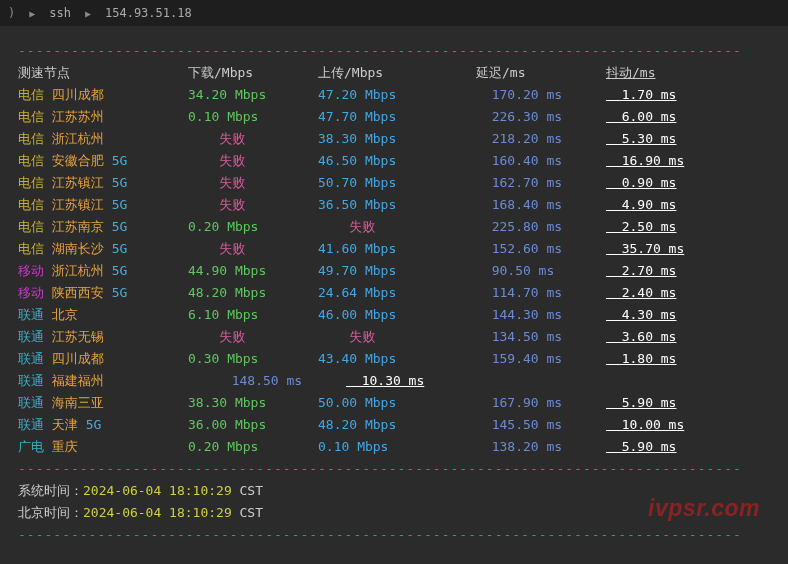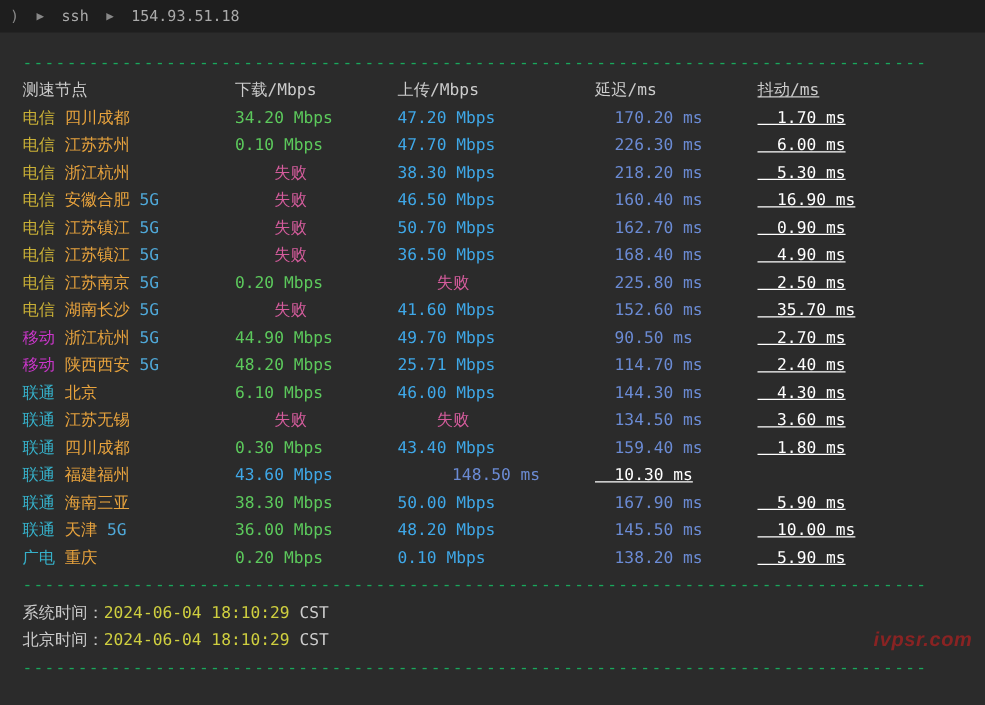--- a/index.html
+++ b/index.html
@@ -52,25 +52,25 @@
 .g5 { color: #4fa8d8; }
 .down { color: #5cc95c; }
 .up { color: #3fa8e8; }
 .lat { color: #6b8bd4; }
 .jit { color: #ffffff; }
 .fail { color: #d45c9c; }
 .timeinfo { color: #ccc; }
 .timeval { color: #cfcf3f; }
 .watermark {
   position: absolute;
-  right: 10px;
+  right: 28px;
   bottom: 42px;
   color: rgba(200, 30, 30, 0.6);
   font-family: Arial, sans-serif;
-  font-size: 16px;
+  font-size: 23px;
   font-style: italic;
   font-weight: bold;
   letter-spacing: 0.5px;
 }
 </style>
 </head>
 <body>
 
 <div class="titlebar">
   <span class="paren">)</span>
@@ -94,25 +94,25 @@
   <div id="rows-container">
       <div class="data-row"><span class="col-node"><span class="isp-ct">电信</span><span class="loc"> 四川成都</span></span><span class="col-down down">34.20 Mbps</span><span class="col-up up">47.20 Mbps</span><span class="col-lat lat">  170.20 ms</span><span class="col-jit jit">  1.70 ms</span></div>
       <div class="data-row"><span class="col-node"><span class="isp-ct">电信</span><span class="loc"> 江苏苏州</span></span><span class="col-down down">0.10 Mbps</span><span class="col-up up">47.70 Mbps</span><span class="col-lat lat">  226.30 ms</span><span class="col-jit jit">  6.00 ms</span></div>
       <div class="data-row"><span class="col-node"><span class="isp-ct">电信</span><span class="loc"> 浙江杭州</span></span><span class="col-down fail">    失败</span><span class="col-up up">38.30 Mbps</span><span class="col-lat lat">  218.20 ms</span><span class="col-jit jit">  5.30 ms</span></div>
       <div class="data-row"><span class="col-node"><span class="isp-ct">电信</span><span class="loc"> 安徽合肥</span><span class="g5"> 5G</span></span><span class="col-down fail">    失败</span><span class="col-up up">46.50 Mbps</span><span class="col-lat lat">  160.40 ms</span><span class="col-jit jit">  16.90 ms</span></div>
       <div class="data-row"><span class="col-node"><span class="isp-ct">电信</span><span class="loc"> 江苏镇江</span><span class="g5"> 5G</span></span><span class="col-down fail">    失败</span><span class="col-up up">50.70 Mbps</span><span class="col-lat lat">  162.70 ms</span><span class="col-jit jit">  0.90 ms</span></div>
       <div class="data-row"><span class="col-node"><span class="isp-ct">电信</span><span class="loc"> 江苏镇江</span><span class="g5"> 5G</span></span><span class="col-down fail">    失败</span><span class="col-up up">36.50 Mbps</span><span class="col-lat lat">  168.40 ms</span><span class="col-jit jit">  4.90 ms</span></div>
       <div class="data-row"><span class="col-node"><span class="isp-ct">电信</span><span class="loc"> 江苏南京</span><span class="g5"> 5G</span></span><span class="col-down down">0.20 Mbps</span><span class="col-up fail">    失败</span><span class="col-lat lat">  225.80 ms</span><span class="col-jit jit">  2.50 ms</span></div>
       <div class="data-row"><span class="col-node"><span class="isp-ct">电信</span><span class="loc"> 湖南长沙</span><span class="g5"> 5G</span></span><span class="col-down fail">    失败</span><span class="col-up up">41.60 Mbps</span><span class="col-lat lat">  152.60 ms</span><span class="col-jit jit">  35.70 ms</span></div>
       <div class="data-row"><span class="col-node"><span class="isp-cm">移动</span><span class="loc"> 浙江杭州</span><span class="g5"> 5G</span></span><span class="col-down down">44.90 Mbps</span><span class="col-up up">49.70 Mbps</span><span class="col-lat lat">  90.50 ms</span><span class="col-jit jit">  2.70 ms</span></div>
-      <div class="data-row"><span class="col-node"><span class="isp-cm">移动</span><span class="loc"> 陕西西安</span><span class="g5"> 5G</span></span><span class="col-down down">48.20 Mbps</span><span class="col-up up">25.71 Mbps</span><span class="col-lat lat">  114.70 ms</span><span class="col-jit jit">  2.40 ms</span></div>
+      <div class="data-row"><span class="col-node"><span class="isp-cm">移动</span><span class="loc"> 陕西西安</span><span class="g5"> 5G</span></span><span class="col-down down">48.20 Mbps</span><span class="col-up up">24.64 Mbps</span><span class="col-lat lat">  114.70 ms</span><span class="col-jit jit">  2.40 ms</span></div>
       <div class="data-row"><span class="col-node"><span class="isp-cu">联通</span><span class="loc"> 北京</span></span><span class="col-down down">6.10 Mbps</span><span class="col-up up">46.00 Mbps</span><span class="col-lat lat">  144.30 ms</span><span class="col-jit jit">  4.30 ms</span></div>
       <div class="data-row"><span class="col-node"><span class="isp-cu">联通</span><span class="loc"> 江苏无锡</span></span><span class="col-down fail">    失败</span><span class="col-up fail">    失败</span><span class="col-lat lat">  134.50 ms</span><span class="col-jit jit">  3.60 ms</span></div>
       <div class="data-row"><span class="col-node"><span class="isp-cu">联通</span><span class="loc"> 四川成都</span></span><span class="col-down down">0.30 Mbps</span><span class="col-up up">43.40 Mbps</span><span class="col-lat lat">  159.40 ms</span><span class="col-jit jit">  1.80 ms</span></div>
-      <div class="data-row"><span class="col-node"><span class="isp-cu">联通</span><span class="loc"> 福建福州</span></span><span class="col-up up">43.60 Mbps</span><span class="col-lat lat">  148.50 ms</span><span class="col-jit jit">  10.30 ms</span></div>
+      <div class="data-row"><span class="col-node"><span class="isp-cu">联通</span><span class="loc"> 福建福州</span></span><span class="col-lat lat">  148.50 ms</span><span class="col-jit jit">  10.30 ms</span></div>
       <div class="data-row"><span class="col-node"><span class="isp-cu">联通</span><span class="loc"> 海南三亚</span></span><span class="col-down down">38.30 Mbps</span><span class="col-up up">50.00 Mbps</span><span class="col-lat lat">  167.90 ms</span><span class="col-jit jit">  5.90 ms</span></div>
       <div class="data-row"><span class="col-node"><span class="isp-cu">联通</span><span class="loc"> 天津</span><span class="g5"> 5G</span></span><span class="col-down down">36.00 Mbps</span><span class="col-up up">48.20 Mbps</span><span class="col-lat lat">  145.50 ms</span><span class="col-jit jit">  10.00 ms</span></div>
       <div class="data-row"><span class="col-node"><span class="isp-gd">广电</span><span class="loc"> 重庆</span></span><span class="col-down down">0.20 Mbps</span><span class="col-up up">0.10 Mbps</span><span class="col-lat lat">  138.20 ms</span><span class="col-jit jit">  5.90 ms</span></div>
     </div>
 
   <div class="divider">----------------------------------------------------------------------------------</div>
 
   <div class="timeinfo">
     <span>系统时间：</span><span class="timeval">2024-06-04 18:10:29</span><span> CST</span>
   </div>

